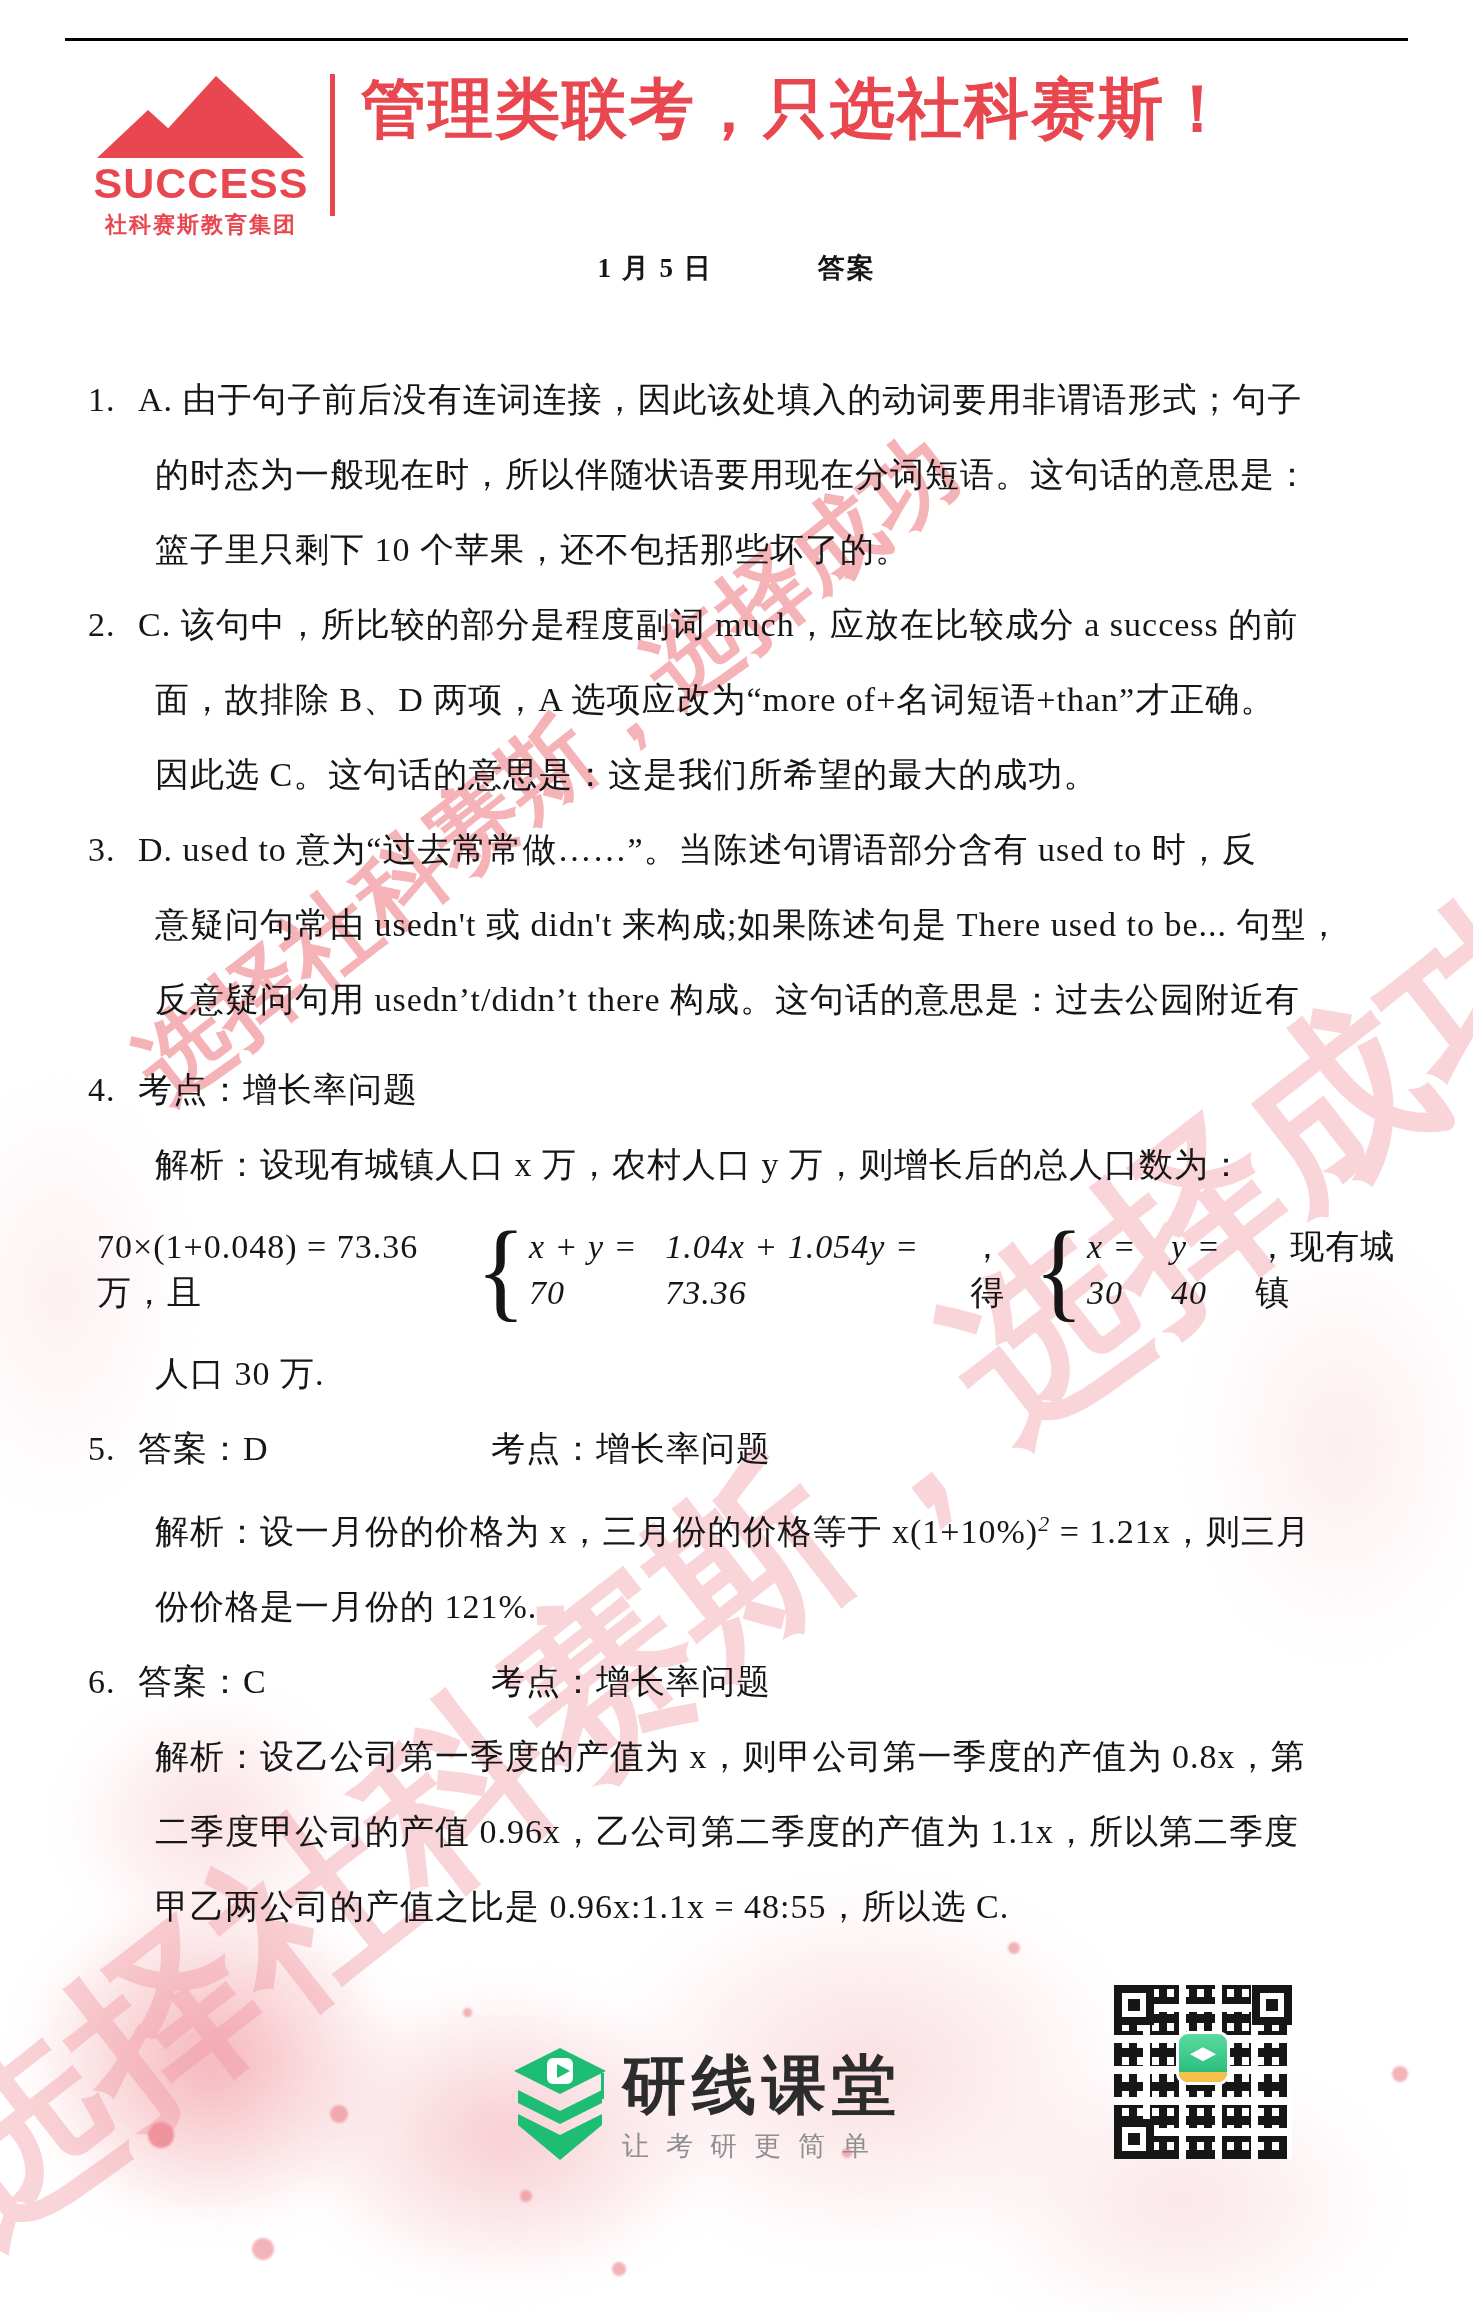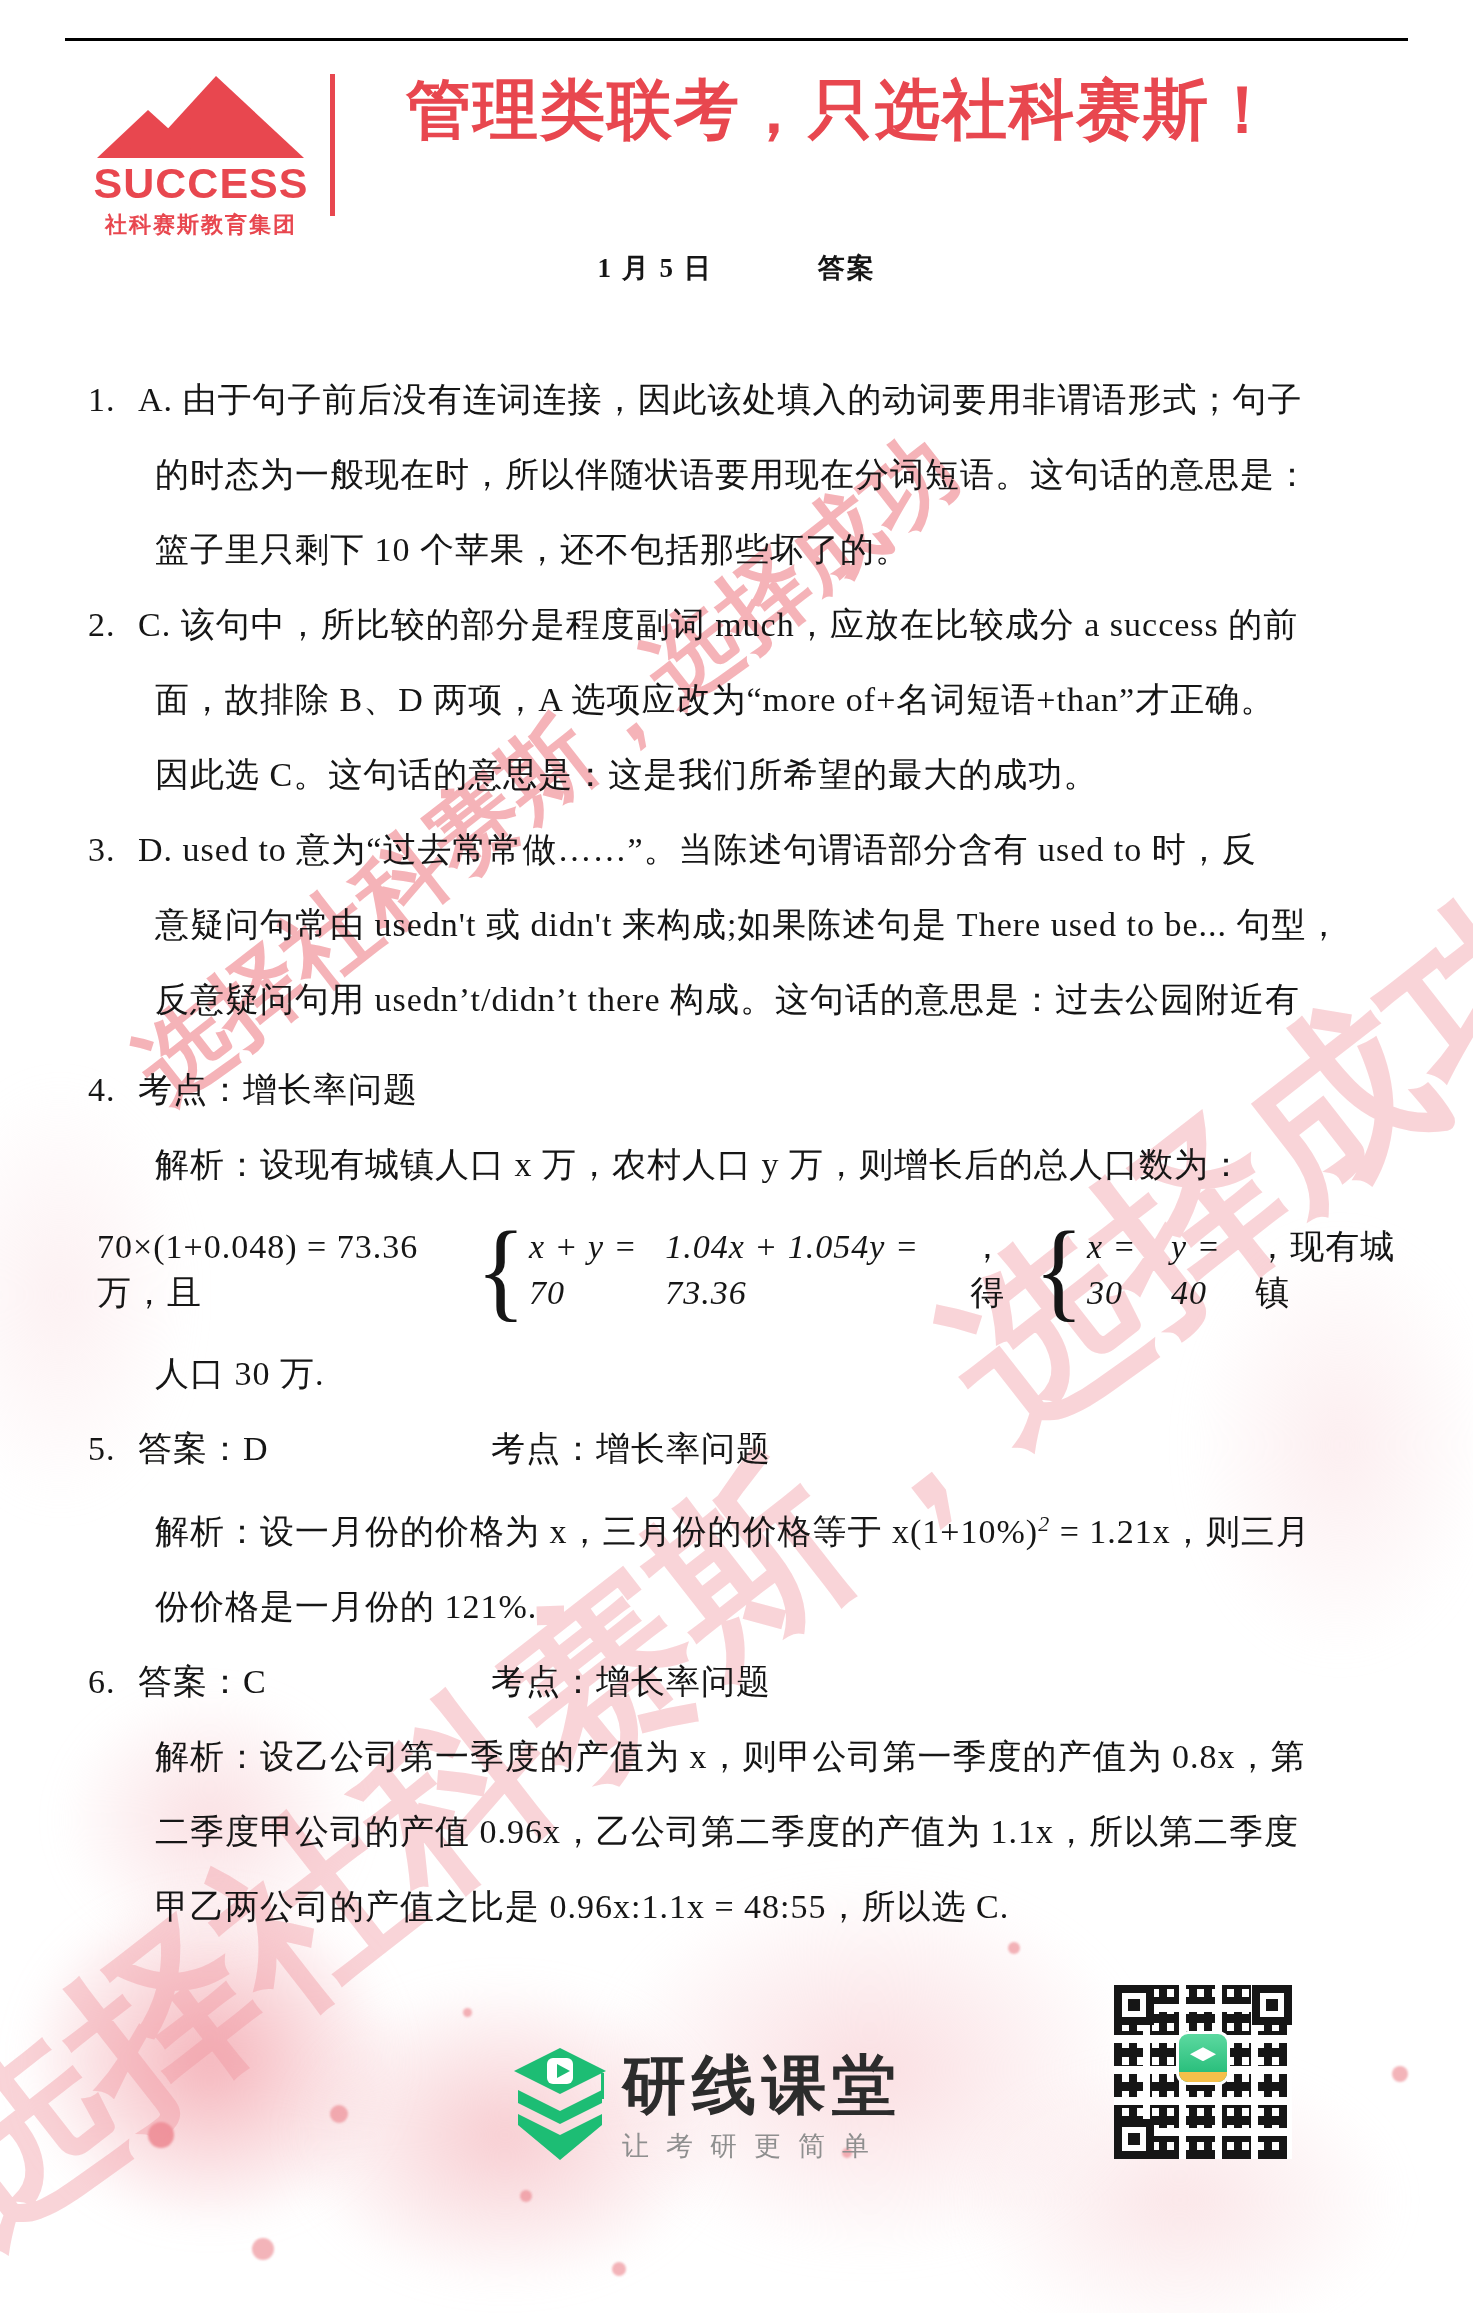--- a/index.html
+++ b/index.html
@@ -42,22 +42,22 @@
   
   .top-rule{position:absolute;left:65px;top:38px;width:1343px;height:3px;background:#000;z-index:2;}
   .header{position:absolute;left:92px;top:74px;display:flex;z-index:2;}
   .logo{width:218px;text-align:center;}
   .logo svg{display:block;margin:0 auto;}
   .logo-text{font-family:"Liberation Sans","DejaVu Sans",sans-serif;font-weight:bold;
     color:var(--red);font-size:43px;letter-spacing:1px;line-height:1.0;margin-top:2px;}
   .logo-sub{font-family:"Liberation Sans","DejaVu Sans",sans-serif;font-weight:bold;
     color:var(--red);font-size:22px;letter-spacing:2px;margin-top:5px;}
   .brand-divider{width:5px;height:142px;background:var(--red);margin:0 26px 0 20px;}
-  .slogan{font-family:Liberation Sans, sans-serif;font-weight:bold;
-    color:var(--red);font-size:65px;letter-spacing:2px;line-height:1.1;white-space:nowrap;margin-left:45px;}
+  .slogan{font-family:Liberation Serif, serif;font-weight:bold;
+    color:var(--red);font-size:65px;letter-spacing:2px;line-height:1.1;white-space:nowrap;}
 
   
   .title{position:absolute;left:0;top:250px;width:100%;text-align:center;z-index:2;
     font-size:27px;font-weight:600;letter-spacing:2px;}
   .title .gap{display:inline-block;width:105px;}
 
   
   .doc-body{position:absolute;left:88px;top:362px;width:1322px;z-index:2;
     font-size:34px;line-height:75px;letter-spacing:1px;}
   .item{position:relative;padding-left:67px;}

